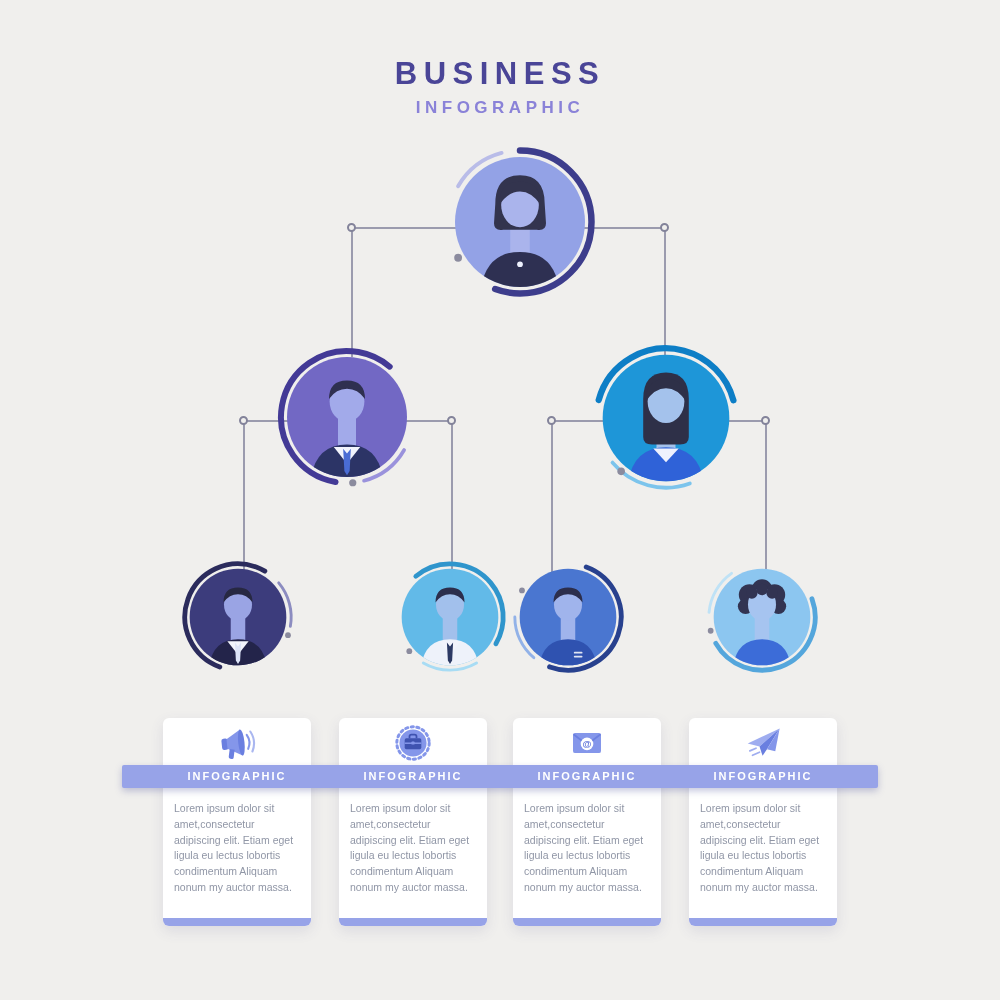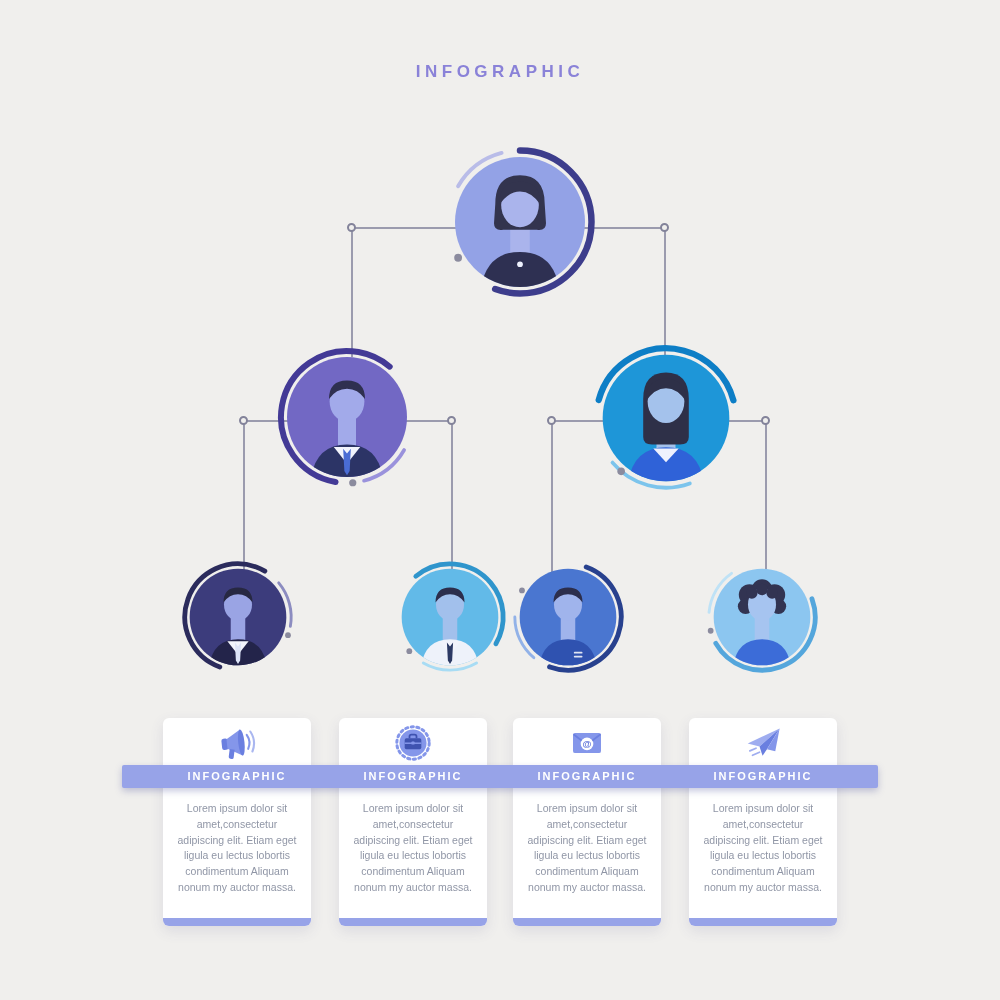--- a/index.html
+++ b/index.html
@@ -17,34 +17,35 @@
   .node-dot{position:absolute;width:9px;height:9px;border:2px solid #83839a;border-radius:50%;background:var(--bg,#f0efed);z-index:2}
 
   .avatar{position:absolute;z-index:3}
   .avatar svg{display:block;width:100%;height:100%}
 
   .card{position:absolute;top:718px;width:148px;height:208px;background:#ffffff;border-radius:6px;
         box-shadow:0 5px 14px rgba(70,70,130,.12);z-index:1}
   .card-icon{position:absolute;top:2px;left:0;width:100%;height:46px;display:flex;align-items:center;justify-content:center}
   .card-icon svg{width:42px;height:42px}
   .card-body{position:absolute;top:83px;left:0;width:100%;padding:0 11px;font-size:10.5px;line-height:1.5;
-             color:var(--cardtext,#9096a6);text-align:center}
+             color:var(--cardtext,#9096a6);}
   .card-strip{position:absolute;left:0;bottom:0;width:100%;height:8px;background:var(--band,#97a3e8);border-radius:0 0 6px 6px}
 
   .band{position:absolute;left:122px;top:765px;width:756px;height:23px;background:var(--band,#97a3e8);
         border-radius:2px;box-shadow:0 3px 7px rgba(90,95,160,.35);z-index:4}
   .band-label{position:absolute;top:0;height:23px;line-height:23px;width:148px;text-align:center;
               font-size:11px;font-weight:700;letter-spacing:2px;color:#ffffff}
 </style>
 </head>
 <body>
 
 <div class="stage">
 
   <div class="title-block">
+    <div class="title-main">BUSINESS</div>
     <div class="title-sub">INFOGRAPHIC</div>
   </div>
 
   <div>
     <div class="line h" style="left:351px;top:227px;width:107px"></div>
     <div class="line h" style="left:582px;top:227px;width:82px"></div>
     <div class="line v" style="left:351px;top:227px;height:130px"></div>
     <div class="line v" style="left:664px;top:227px;height:128px"></div>
 
     <div class="line h" style="left:243px;top:420px;width:45px"></div>

